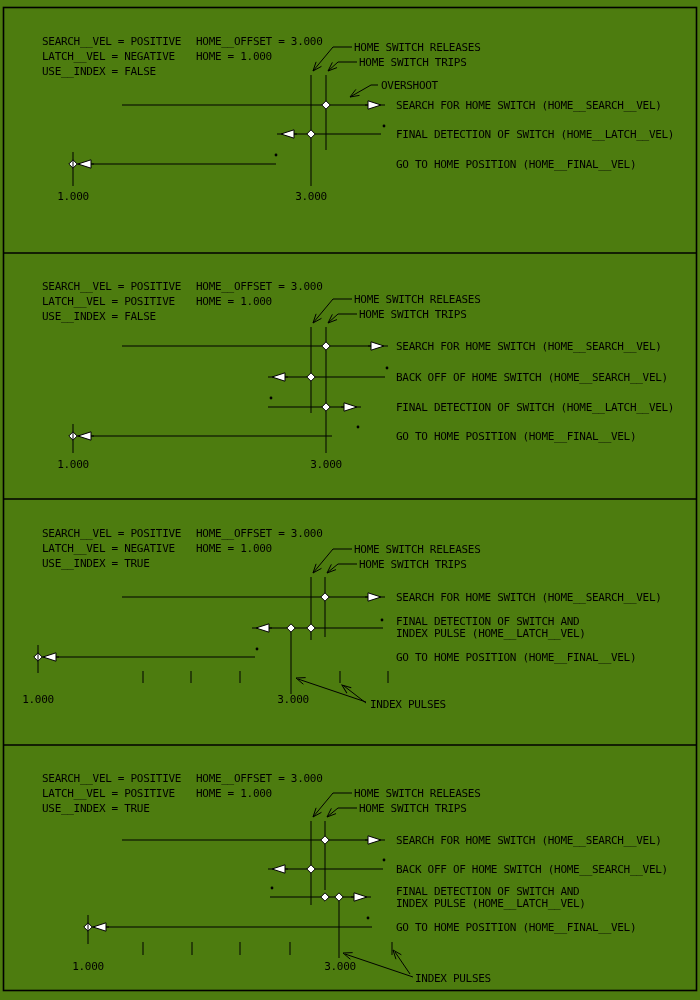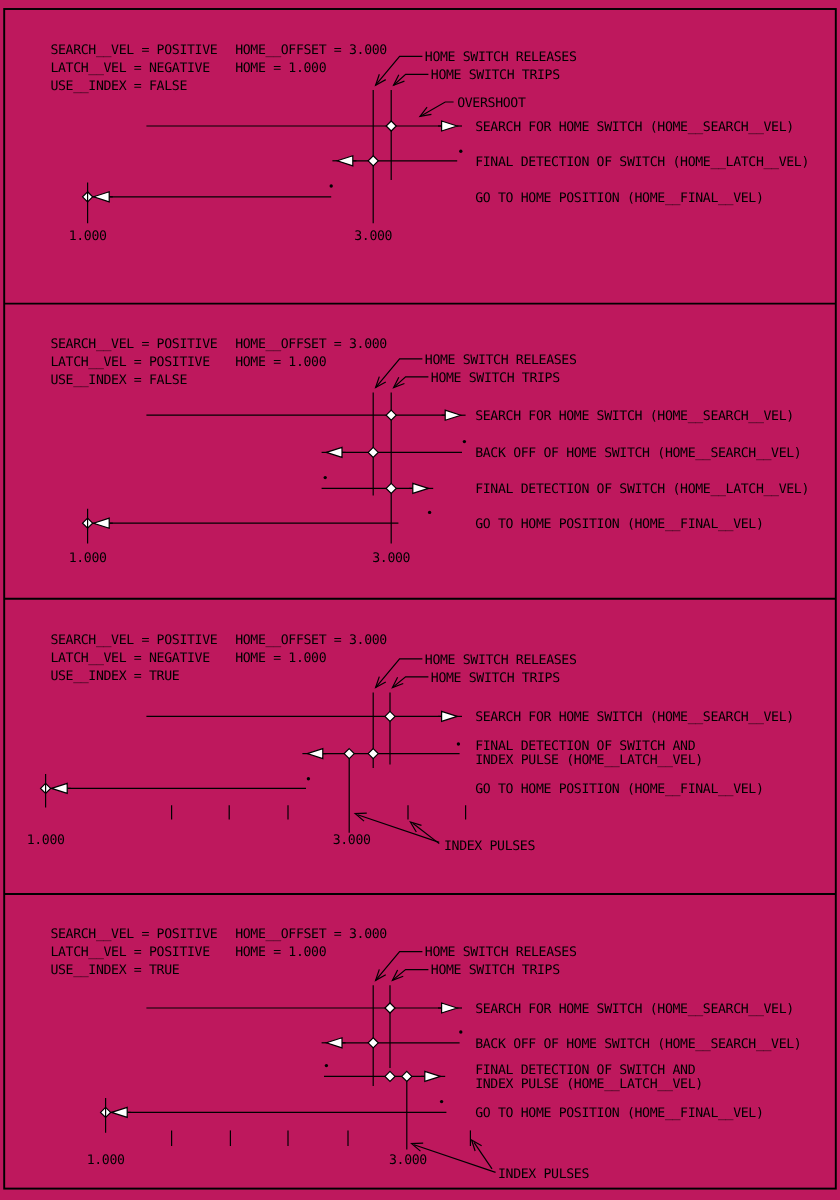--- a/index.html
+++ b/index.html
@@ -1,16 +1,16 @@
 <!DOCTYPE html>
 <html><head>
 <meta charset="utf-8">
 <style>
   html,body{margin:0;padding:0;background:#fff;}
-  .page{width:700px;height:1000px;position:relative;background:#be185d;overflow:hidden;}
+  .page{width:700px;height:1000px;position:relative;background:#4d7c0f;overflow:hidden;}
   svg text{
     font-family:"DejaVu Sans Mono","Liberation Mono",monospace;
     font-size:11px;
     letter-spacing:-0.3px;
     fill:#000;
   }
   svg .mid{text-anchor:middle;}
   svg line, svg path, svg polyline{vector-effect:non-scaling-stroke;}
 </style>
 </head>

